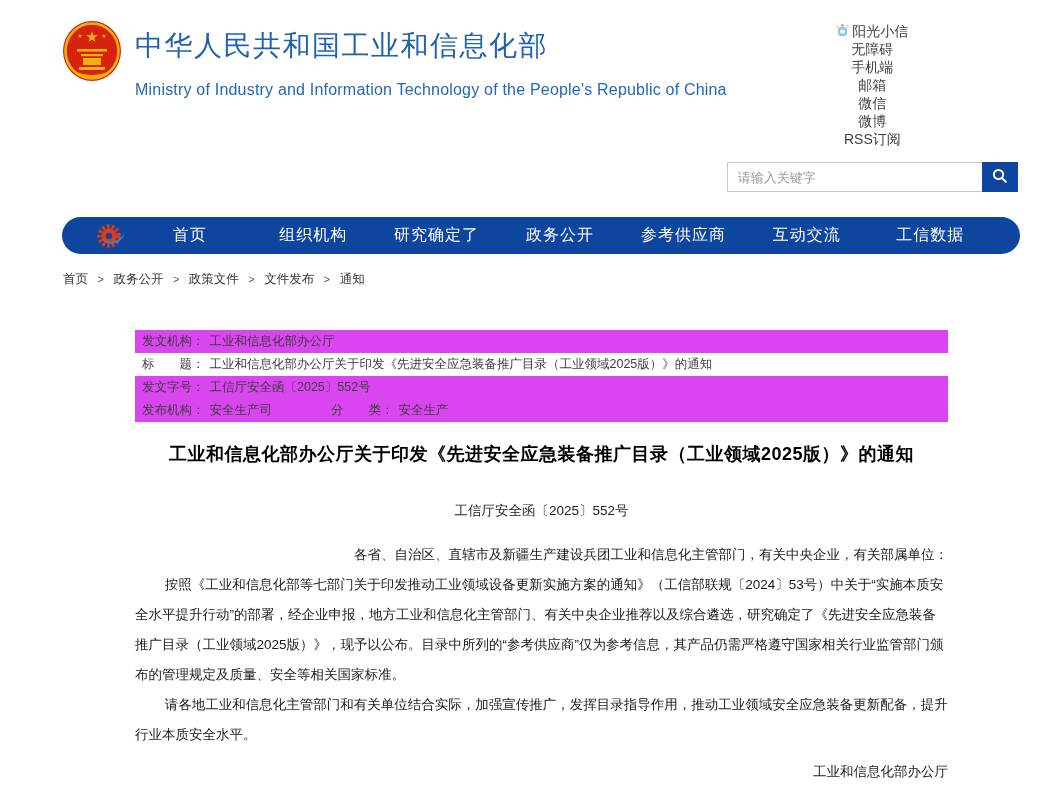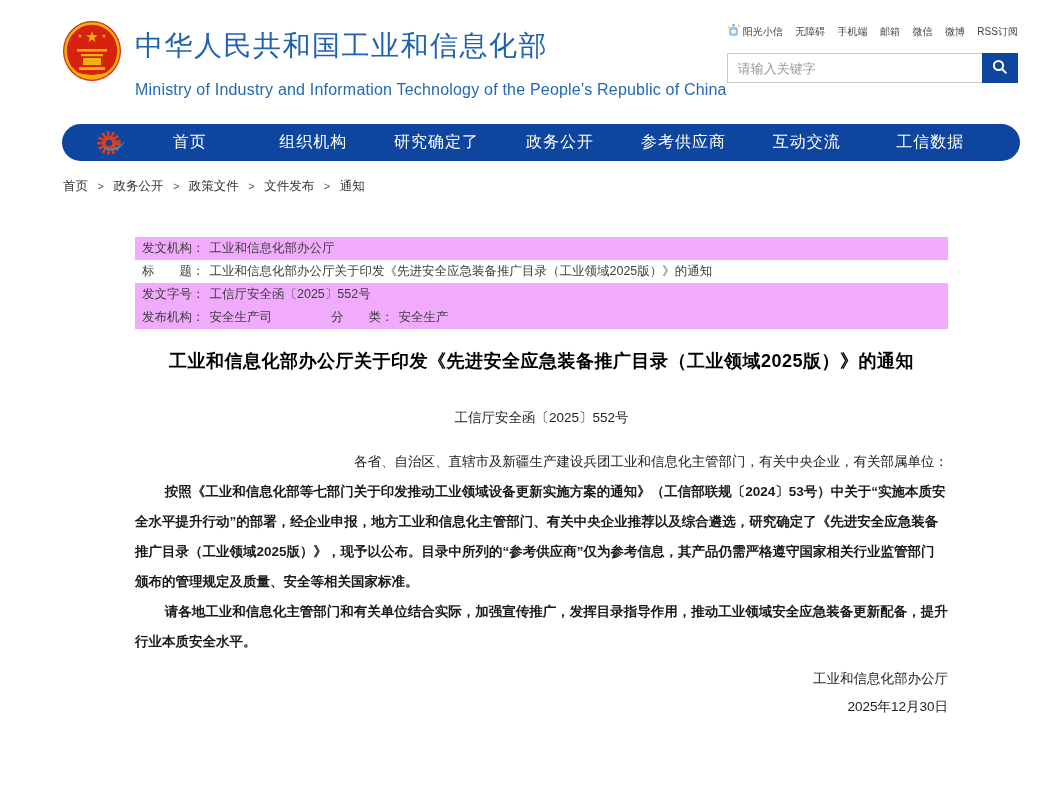--- a/index.html
+++ b/index.html
@@ -7,49 +7,49 @@
     position:relative;width:1044px;height:793px;background:#fff;overflow:hidden;
     font-family:"Liberation Sans","DejaVu Sans",sans-serif;
   }
   
   .header{display:flex;justify-content:space-between;align-items:flex-start;padding:20px 26px 0 62px;}
   .brand{display:flex;gap:13px;cursor:pointer;}
   .brand-text{display:flex;flex-direction:column;}
   .brand-title{font-size:28px;font-weight:normal;color:#1f62b0;letter-spacing:1.5px;margin-top:7px;white-space:nowrap;}
   .brand-subtitle{font-size:16px;color:#2468b4;margin-top:16px;letter-spacing:0.2px;white-space:nowrap;}
   .header-right{width:292px;display:flex;flex-direction:column;}
-  .utility{display:flex;justify-content:space-between;align-items:center;font-size:10px;color:#404040;margin-top:3px;white-space:nowrap;}
+  .utility{display:flex;justify-content:space-between;align-items:center;font-size:14px;color:#404040;margin-top:3px;white-space:nowrap;flex-direction:column;}
   .util-item{display:flex;align-items:center;gap:3px;cursor:pointer;}
   .search-bar{margin-top:13px;height:30px;display:flex;border:1px solid #c9c9c9;box-sizing:border-box;background:#14532d;}
   .search-input{border:none;flex:1;min-width:0;padding:0 10px;font-size:13px;color:#333;outline:none;font-family:inherit;}
   .search-input::placeholder{color:#9a9a9a;}
   .search-btn{width:36px;background:#0e459e;border:none;display:flex;align-items:center;justify-content:center;cursor:pointer;margin:-1px;}
   
   .nav{margin:25px 0 0 62px;width:958px;height:37px;border-radius:18.5px;background:#0e459e;display:flex;align-items:center;}
   .nav-logo{margin-left:34px;width:32px;height:28px;display:flex;align-items:center;}
   .nav-items{flex:1;display:flex;margin-right:28px;}
   .nav-item{flex:1;text-align:center;color:#fff;font-size:16px;letter-spacing:1px;text-decoration:none;cursor:pointer;white-space:nowrap;}
   
   .breadcrumb{margin:17px 0 0 63px;font-size:12.5px;color:#333;}
   .breadcrumb a{color:#333;text-decoration:none;cursor:pointer;}
   .bc-sep{margin:0 6px;color:#555;font-size:11px;}
   
   .doc{width:813px;margin:42px 0 0 135px;}
   .meta-table{font-size:12.5px;color:#3d3d3d;}
   .meta-row{display:flex;height:23px;align-items:center;padding-left:7px;box-sizing:border-box;}
-  .meta-row.alt{background:#f0abfc;}
+  .meta-row.alt{background:#d946ef;}
   .meta-cell{display:flex;align-items:center;white-space:nowrap;overflow:hidden;}
   .meta-cell.w1{width:189px;flex:none;}
   .meta-label{margin-right:5px;white-space:pre;flex:none;}
   .doc-title{margin:20px 0 0;font-size:18px;font-weight:bold;text-align:center;color:#000;letter-spacing:0.5px;}
   .doc-number{margin-top:36px;text-align:center;font-size:13.5px;color:#222;}
   .doc-body{margin-top:20px;font-size:13.5px;color:#1a1a1a;line-height:30px;}
   .doc-body p{margin:0;}
   .salutation{margin:0;text-align:right;}
-  .para{margin:8px 0 0;text-indent:2.2em;font-weight:bold;}
+  .para{margin:8px 0 0;text-indent:2.2em;}
   .attachment{margin:8px 0 0;text-indent:2.2em;cursor:pointer;}
   .signature{margin-top:8px;text-align:right;line-height:28px;font-size:13.5px;color:#1a1a1a;}
 </style>
 </head>
 <body>
 
 <div class="page">
 
   <div class="header">
     <div class="brand">

